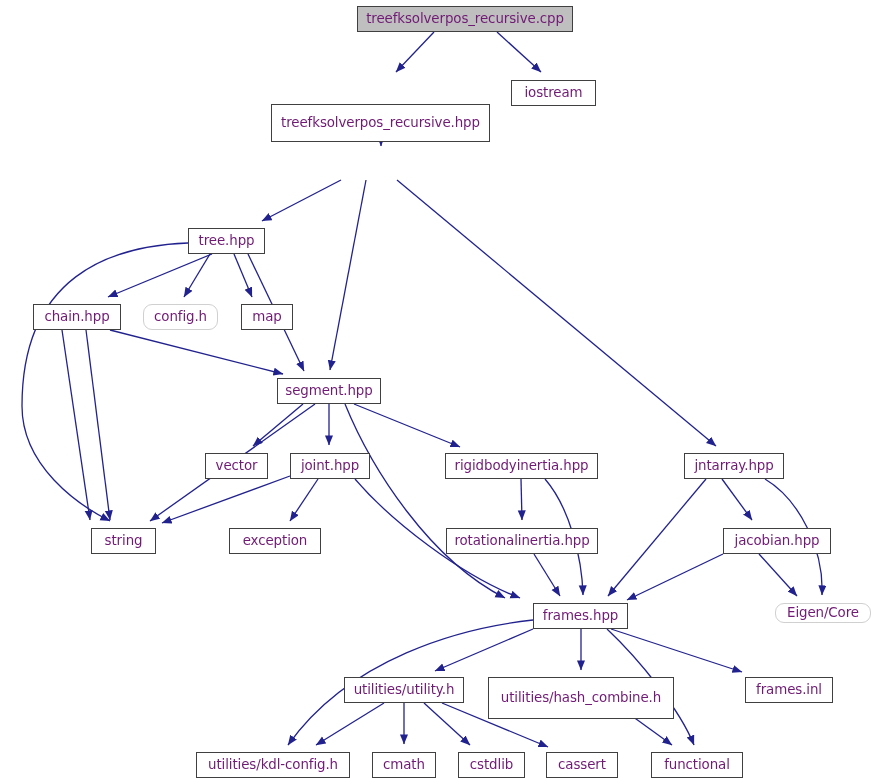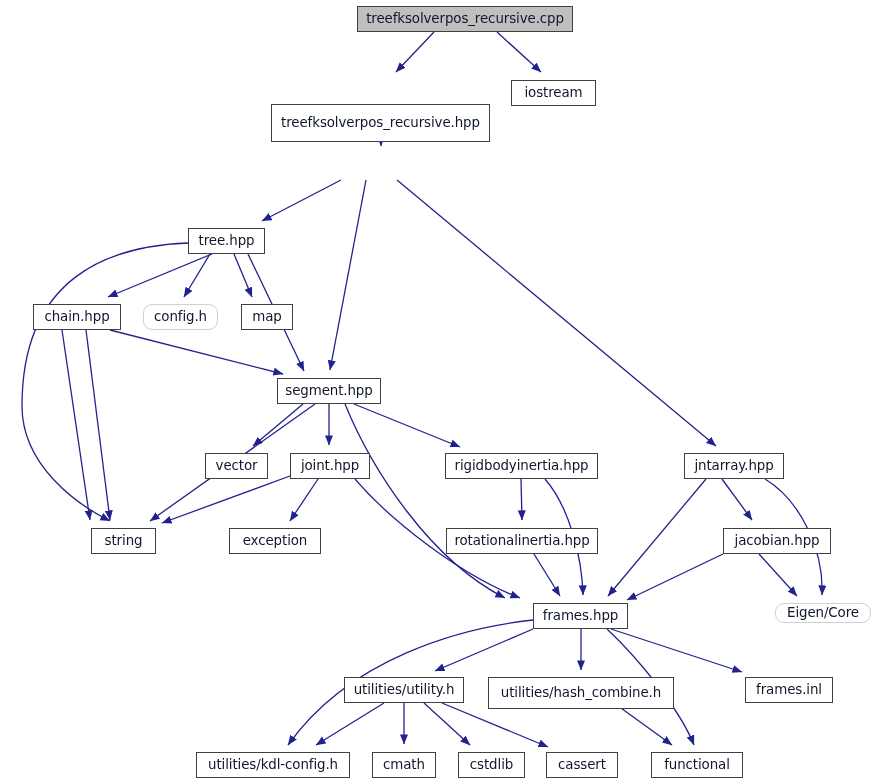--- a/index.html
+++ b/index.html
@@ -7,21 +7,21 @@
   #graph{position:relative;width:875px;height:784px;background:#ffffff;overflow:hidden;}
   #edges{position:absolute;left:0;top:0;width:875px;height:784px;}
   .node{
     position:absolute;
     box-sizing:border-box;
     display:flex;
     align-items:center;
     justify-content:center;
     background:#ffffff;
     border:1px solid #404040;
-    color:#0f172a;
+    color:#701a75;
     font-size:13.4px;
     line-height:1;
     white-space:nowrap;
     letter-spacing:-0.1px;
     z-index:2;
   }
   .node.root{background:#bfbfbf;border-color:#404040;}
   .node.dim{border-color:#d0d0d0;border-radius:9px;}
   .node .lbl{display:block;padding:0 1px;}
 </style>
@@ -128,21 +128,21 @@
     </div>
     <div class="node" style="left: 533px; top: 603px; width: 95px; height: 26px;">
       <span class="lbl">frames.hpp</span>
     </div>
     <div class="node dim" style="left: 775px; top: 603px; width: 96px; height: 20px;">
       <span class="lbl">Eigen/Core</span>
     </div>
     <div class="node" style="left: 344px; top: 677px; width: 120px; height: 26px;">
       <span class="lbl">utilities/utility.h</span>
     </div>
-    <div class="node" style="left: 488px; top: 677px; width: 186px; height: 32px;">
+    <div class="node" style="left: 488px; top: 677px; width: 186px; height: 42px;">
       <span class="lbl">utilities/hash_combine.h</span>
     </div>
     <div class="node" style="left: 745px; top: 677px; width: 88px; height: 26px;">
       <span class="lbl">frames.inl</span>
     </div>
     <div class="node" style="left: 196px; top: 752px; width: 154px; height: 26px;">
       <span class="lbl">utilities/kdl-config.h</span>
     </div>
     <div class="node" style="left: 372px; top: 752px; width: 64px; height: 26px;">
       <span class="lbl">cmath</span>

